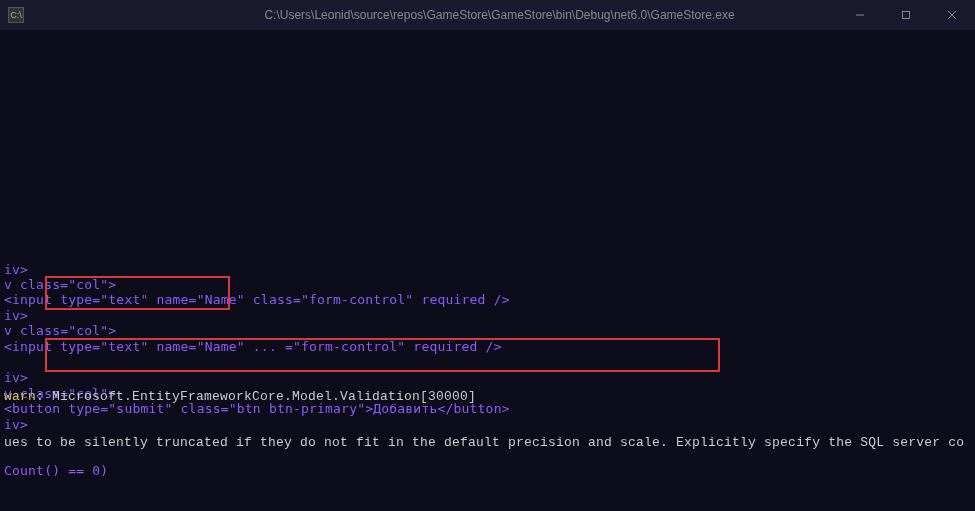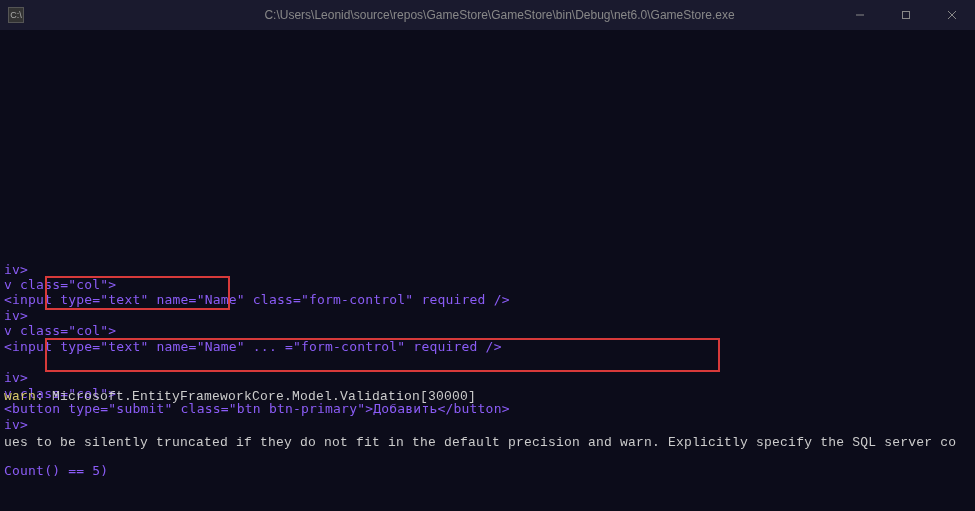--- a/index.html
+++ b/index.html
@@ -113,30 +113,30 @@
   <span class="ghost" style="top:232px; left:4px;">iv&gt;</span>
   <span class="ghost" style="top:247px; left:4px;">v class="col"&gt;</span>
   <span class="ghost" style="top:262px; left:4px;">&lt;input type="text" name="Name" class="form-control" required /&gt;</span>
   <span class="ghost" style="top:278px; left:4px;">iv&gt;</span>
   <span class="ghost" style="top:293px; left:4px;">v class="col"&gt;</span>
   <span class="ghost" style="top:309px; left:4px;">&lt;input type="text" name="Name" ... ="form-control" required /&gt;</span>
   <span class="ghost" style="top:340px; left:4px;">iv&gt;</span>
   <span class="ghost" style="top:356px; left:4px;">v class="col"&gt;</span>
   <span class="ghost" style="top:371px; left:4px;">&lt;button type="submit" class="btn btn-primary"&gt;Добавить&lt;/button&gt;</span>
   <span class="ghost" style="top:387px; left:4px;">iv&gt;</span>
-  <span class="ghost" style="top:433px; left:4px;">Count() == 5)</span>
+  <span class="ghost" style="top:433px; left:4px;">Count() == 0)</span>
   <span class="ghost" style="top:479px; left:4px;">ass="row"&gt;</span>
 
   
   <div class="redbox" style="top:246px; left:45px; width:185px; height:34px;"></div>
   <div class="redbox" style="top:308px; left:45px; width:675px; height:34px;"></div>
 
   <div class="fg">
     <div class="line"><span class="lvl-warn">warn</span><span>: Microsoft.EntityFrameworkCore.Model.Validation[30000]</span></div>
-    <div class="line">ues to be silently truncated if they do not fit in the default precision and warn. Explicitly specify the SQL server co</div>
+    <div class="line">ues to be silently truncated if they do not fit in the default precision and scale. Explicitly specify the SQL server co</div>
     
     
     
     
     
     
     
     
     
     

